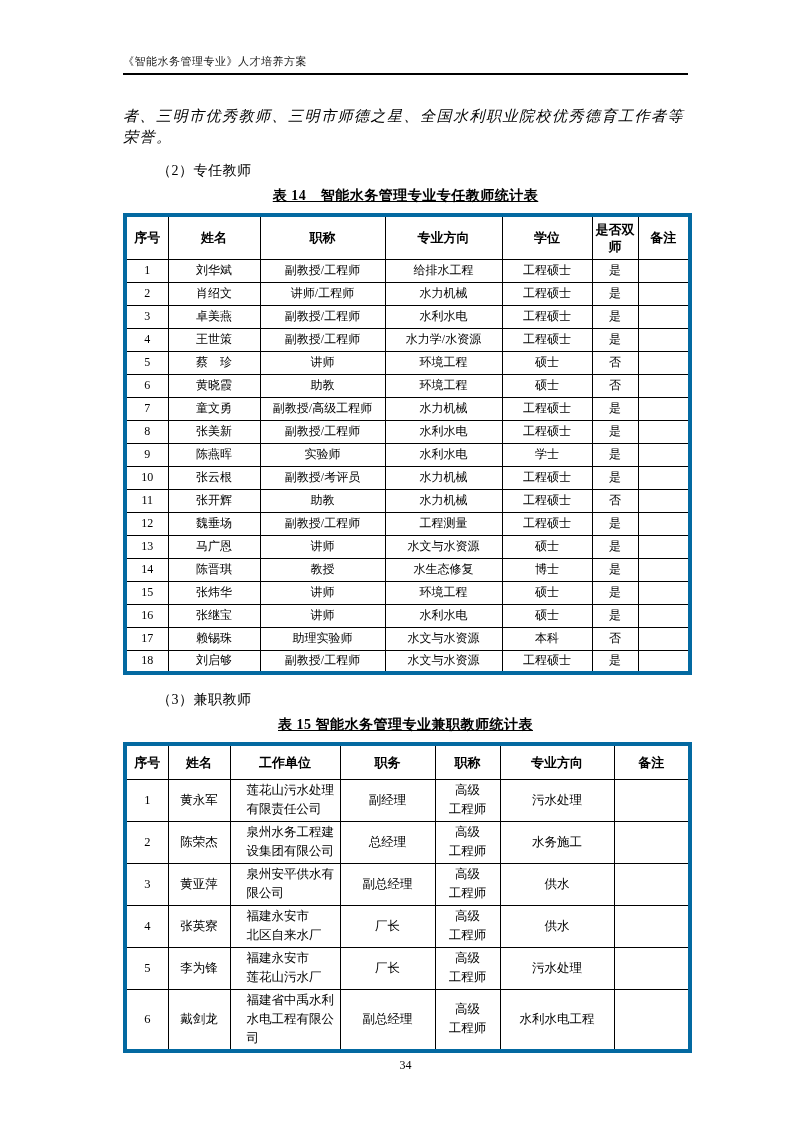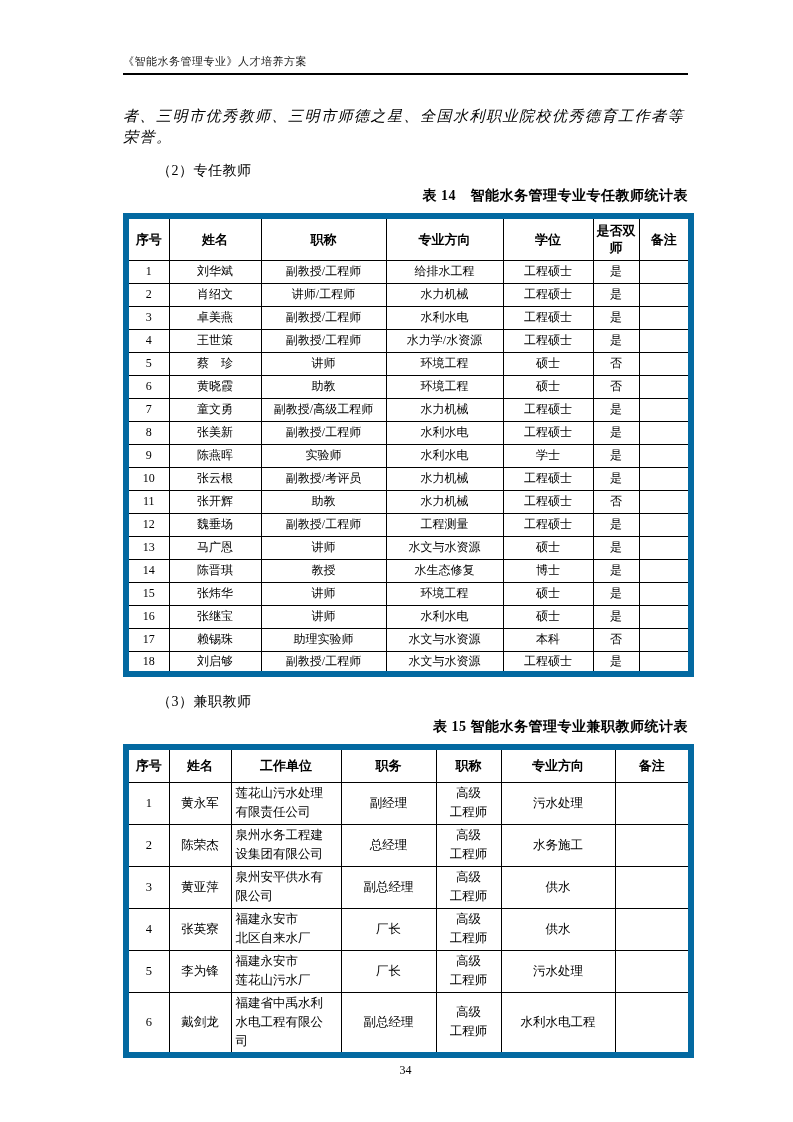--- a/index.html
+++ b/index.html
@@ -37,29 +37,30 @@
     font-size: 14px;
     line-height: 20px;
     text-indent: 34px;
     letter-spacing: 0.5px;
   }
   .table-caption {
     margin-top: 5px;
     font-size: 14px;
     line-height: 19px;
     font-weight: bold;
-    text-align: right;
+    text-align: center;
     letter-spacing: 0.5px;
+    text-decoration: underline;
   }
   table.doc-table {
     margin-top: 8px;
     border-collapse: collapse;
     table-layout: fixed;
     width: 565px;
-    border: 6px solid #0369a1;
+    border: 4px solid #0369a1;
   }
   table.doc-table td, table.doc-table th {
     border: 1px solid #000;
     text-align: center;
     vertical-align: middle;
     font-weight: normal;
     padding: 1px 3px;
     overflow: hidden;
   }
   table.doc-table th {
@@ -69,21 +70,21 @@
   }
   #table14 th { height: 44px; }
   #table14 td { height: 23px; font-size: 12px; line-height: 15px; }
   #table15 th { height: 35px; }
   #table15 td {
     height: 42px;
     font-size: 12.5px;
     line-height: 19px;
     white-space: pre-line;
   }
-  #table15 td:nth-child(3) { text-align: left; padding-left: 4px; }
+  #table15 td:nth-child(3) { text-align: left; padding-left: 16px; }
   .page-number {
     margin-top: 5px;
     text-align: center;
     font-size: 12px;
     line-height: 15px;
   }
 </style>
 </head>
 <body>
 

